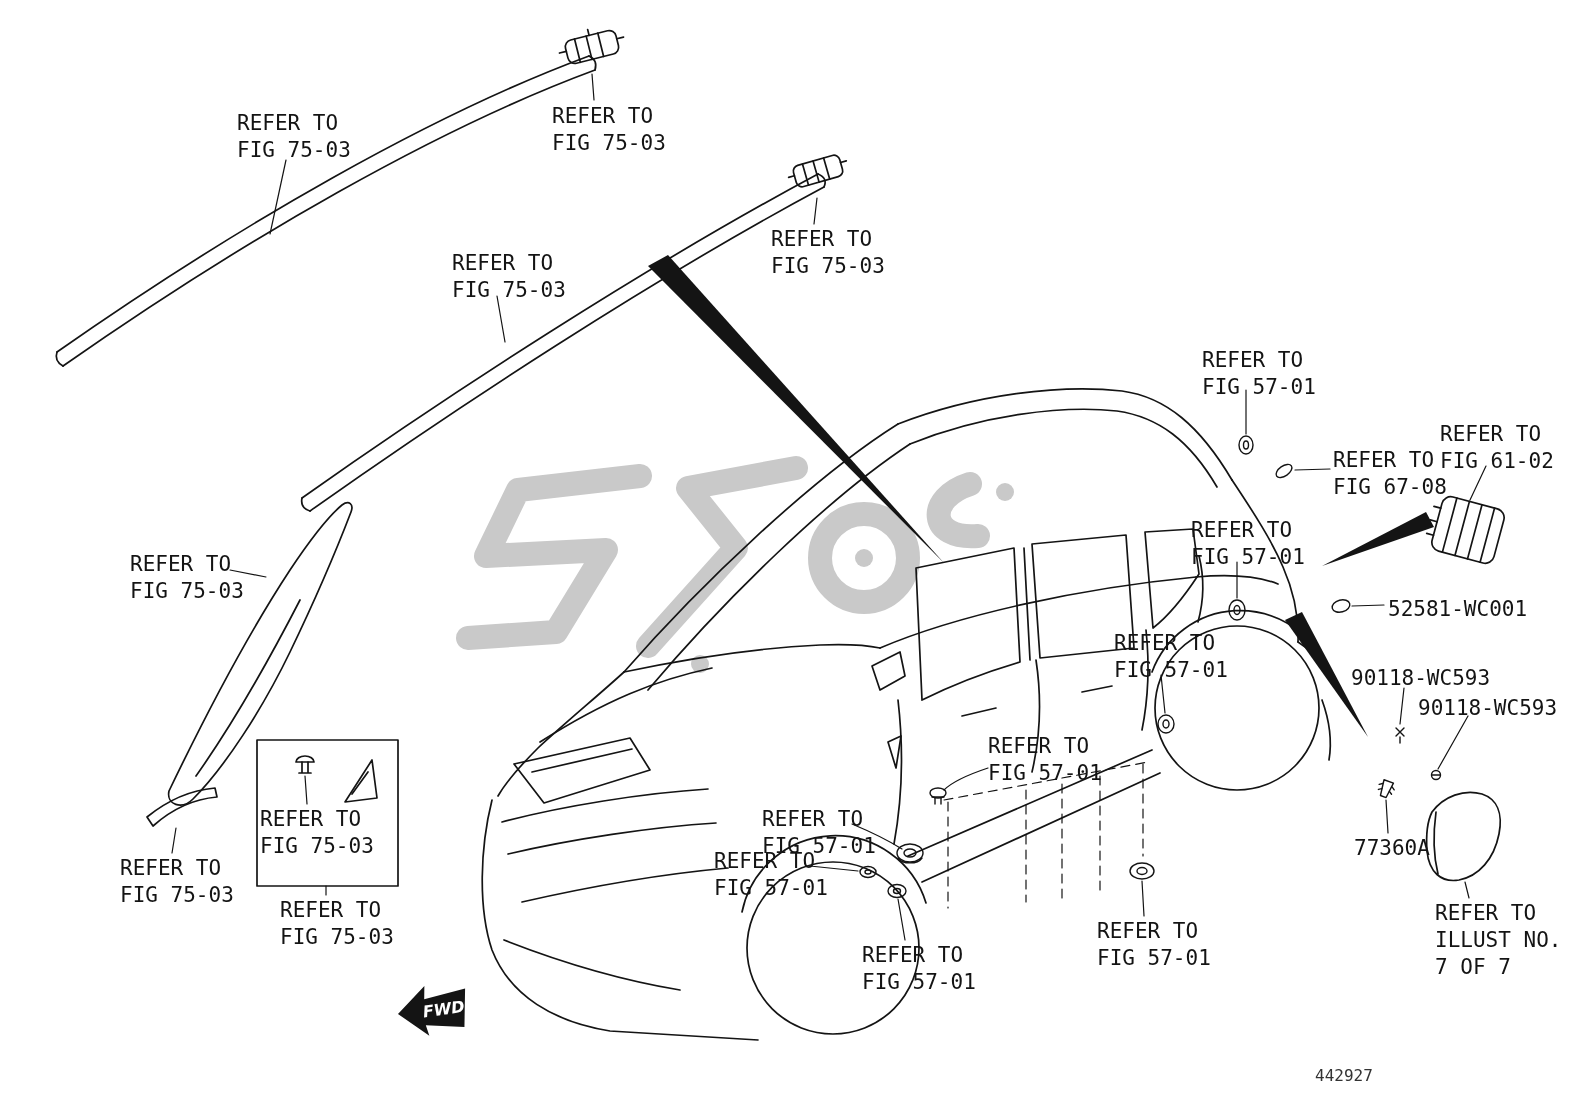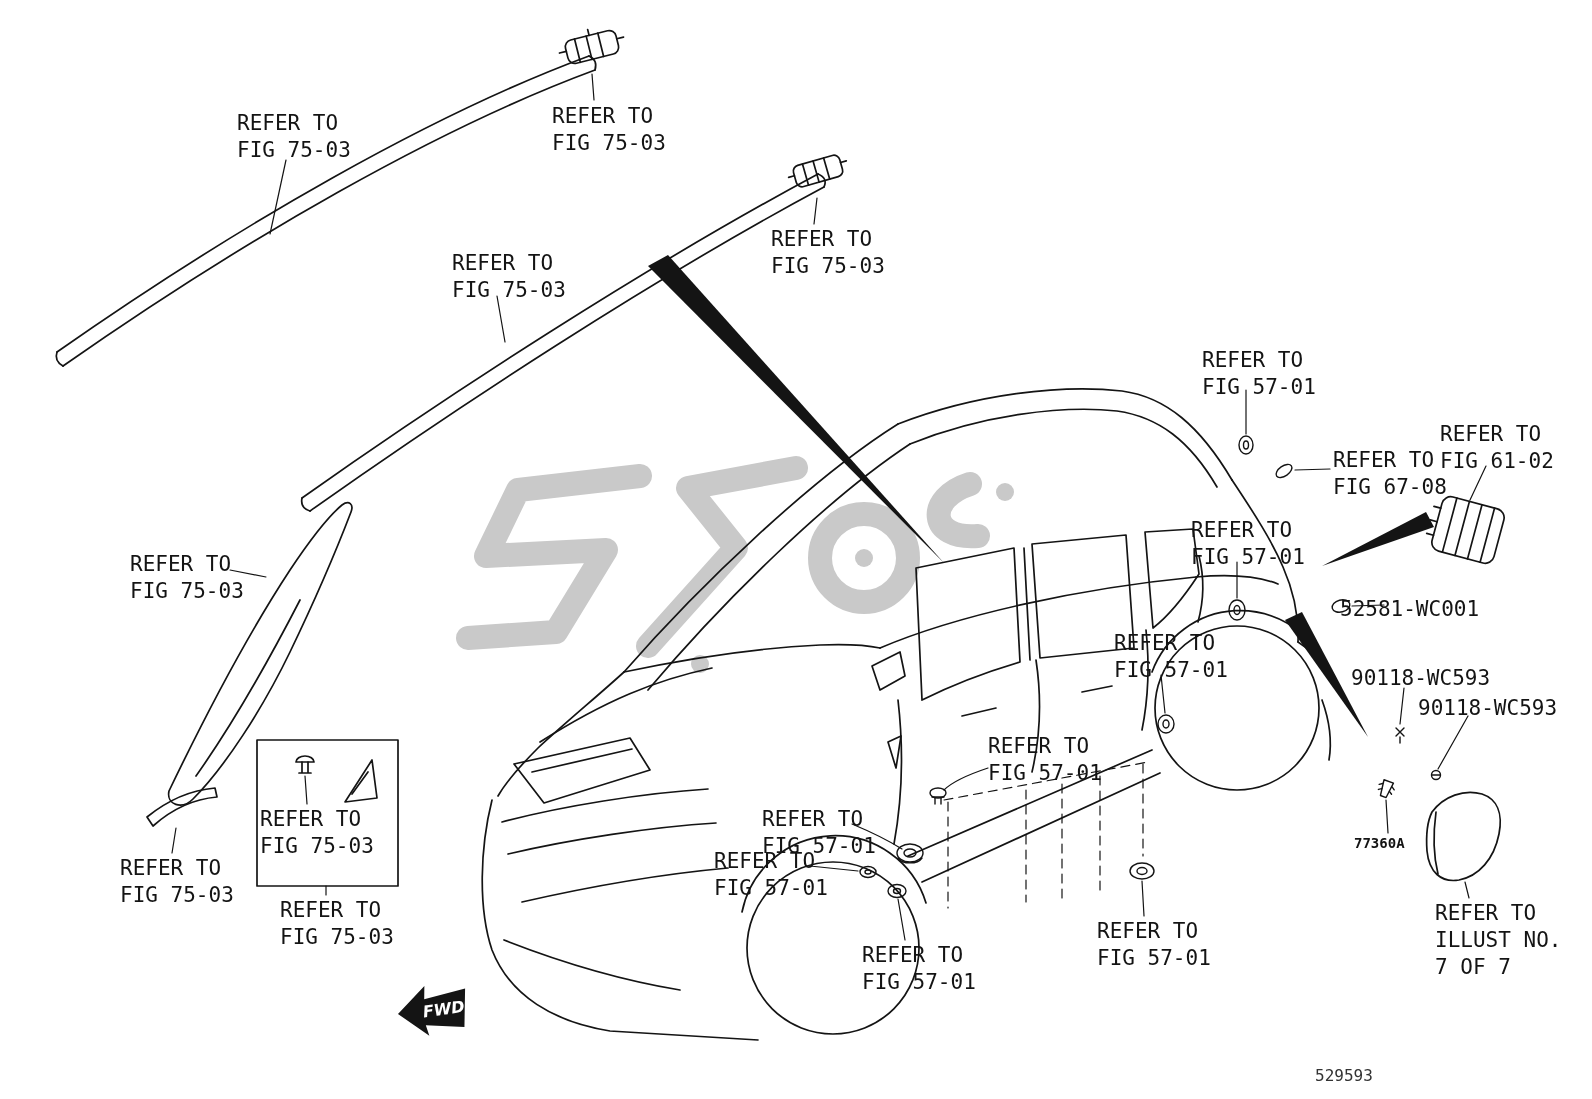--- a/index.html
+++ b/index.html
@@ -1,20 +1,20 @@
 <!DOCTYPE html>
 <html><head>
 <meta charset="utf-8">
 <style>
   html,body{margin:0;padding:0;background:#fff;}
   .canvas{position:relative;width:1592px;height:1099px;background:#ffffff;overflow:hidden;
           font-family:"DejaVu Sans Mono","Liberation Mono",monospace;}
   svg.art{position:absolute;left:0;top:0;width:1592px;height:1099px;}
   .lbl{position:absolute;white-space:pre-line;font-size:21px;line-height:1.28;color:#141414;}
-  .lbl.bold{font-weight:bold;font-size:14px;}
+  .lbl.bold{font-weight:normal;font-size:21px;}
   .docnum{position:absolute;font-size:16px;color:#333;}
 </style>
 </head>
 <body>
 
 <div class="canvas">
 
   <svg class="art" viewBox="0 0 1592 1099" fill="none" stroke-linecap="round" stroke-linejoin="round">
 
     <g stroke="#c9c9c9" stroke-width="24">
@@ -211,21 +211,21 @@
   <div class="lbl" style="left:771px;top:226px">REFER TO
 FIG 75-03</div>
   <div class="lbl" style="left:1202px;top:347px">REFER TO
 FIG 57-01</div>
   <div class="lbl" style="left:1333px;top:447px">REFER TO
 FIG 67-08</div>
   <div class="lbl" style="left:1440px;top:421px">REFER TO
 FIG 61-02</div>
   <div class="lbl" style="left:1191px;top:517px">REFER TO
 FIG 57-01</div>
-  <div class="lbl" style="left:1340px;top:596px">52581-WC001</div>
+  <div class="lbl" style="left:1388px;top:596px">52581-WC001</div>
   <div class="lbl" style="left:1114px;top:630px">REFER TO
 FIG 57-01</div>
   <div class="lbl" style="left:1351px;top:665px">90118-WC593</div>
   <div class="lbl" style="left:1418px;top:695px">90118-WC593</div>
   <div class="lbl" style="left:130px;top:551px">REFER TO
 FIG 75-03</div>
   <div class="lbl" style="left:988px;top:733px">REFER TO
 FIG 57-01</div>
   <div class="lbl" style="left:260px;top:806px">REFER TO
 FIG 75-03</div>
@@ -239,14 +239,14 @@
 FIG 75-03</div>
   <div class="lbl bold" style="left:1354px;top:835px">77360A</div>
   <div class="lbl" style="left:862px;top:942px">REFER TO
 FIG 57-01</div>
   <div class="lbl" style="left:1097px;top:918px">REFER TO
 FIG 57-01</div>
   <div class="lbl" style="left:1435px;top:900px">REFER TO
 ILLUST NO.
 7 OF 7</div>
 
-  <div class="docnum" style="left:1315px;top:1066px">529593</div>
+  <div class="docnum" style="left:1315px;top:1066px">442927</div>
 </div>
 
 </body></html>

